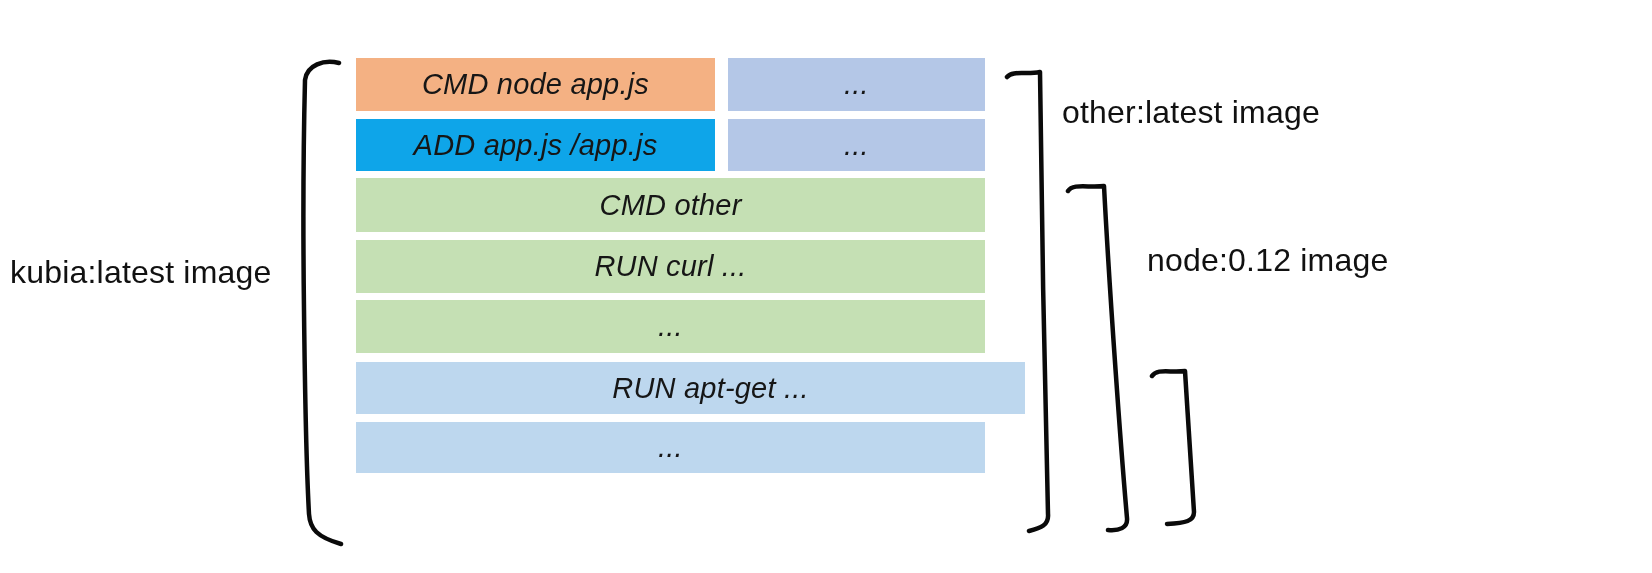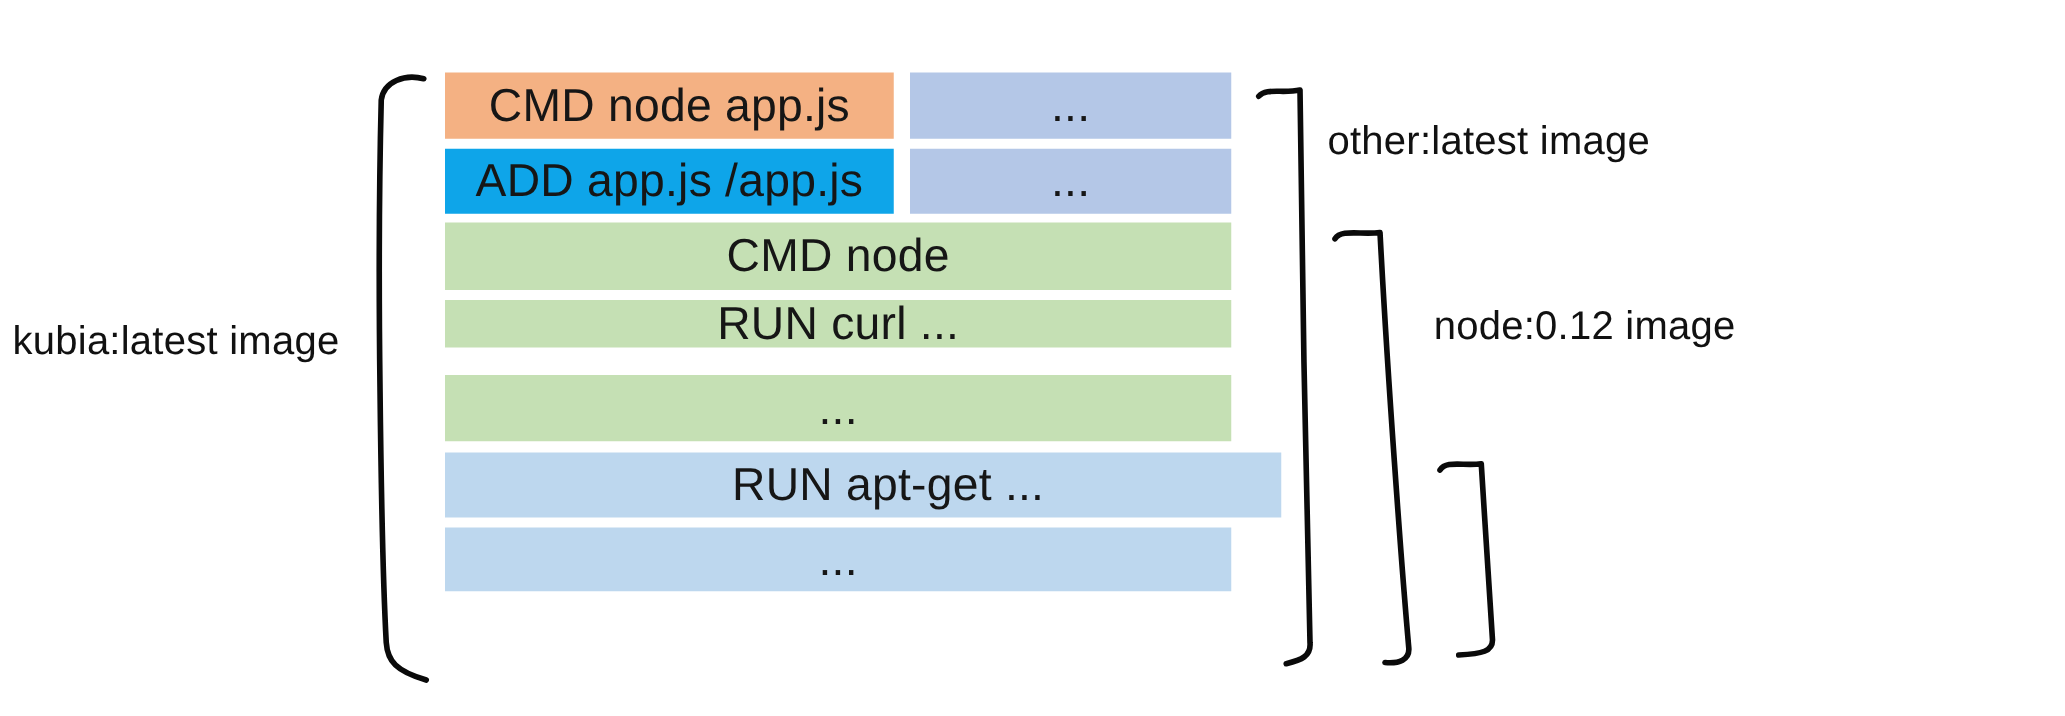--- a/index.html
+++ b/index.html
@@ -14,30 +14,31 @@
     height: 573px;
     background: #ffffff;
     overflow: hidden;
     color: #161616;
   }
   .layer-box {
     position: absolute;
     display: flex;
     align-items: center;
     justify-content: center;
-    font-size: 37px;
+    font-size: 29px;
     letter-spacing: 0.2px;
     color: #161616;
     white-space: nowrap;
+    font-style: italic;
   }
   
   .r1 { top: 58px;  height: 53px; }
   .r2 { top: 119px; height: 52px; }
   .r3 { top: 178px; height: 54px; }
-  .r4 { top: 240px; height: 38px; }
+  .r4 { top: 240px; height: 53px; }
   .r5 { top: 300px; height: 53px; }
   .r6 { top: 362px; height: 52px; }
   .r7 { top: 422px; height: 51px; }
   
   .col-left  { left: 356px; width: 359px; }
   .col-right { left: 728px; width: 257px; }
   .col-full  { left: 356px; width: 629px; }
   
   .fill-kubia     { background: #F4B183; }
   .fill-other     { background: #B4C7E7; }
@@ -77,21 +78,21 @@
 <body>
 
 <div id="stage">
 
   <div class="layer-box r1 col-left fill-kubia" data-bind="diagram.layers.kubia_top.0.label" data-bind-bg="diagram.colors.kubia_layer" style="background-color: rgb(244, 177, 131);">CMD node app.js</div>
   <div class="layer-box r1 col-right fill-other" data-bind="diagram.layers.other_top.0.label" data-bind-bg="diagram.colors.other_layer" style="background-color: rgb(180, 199, 231);">...</div>
 
   <div class="layer-box r2 col-left fill-kubia" data-bind="diagram.layers.kubia_top.1.label" data-bind-bg="diagram.colors.kubia_layer" style="background-color: #0ea5e9;">ADD app.js /app.js</div>
   <div class="layer-box r2 col-right fill-other" data-bind="diagram.layers.other_top.1.label" data-bind-bg="diagram.colors.other_layer" style="background-color: rgb(180, 199, 231);">...</div>
 
-  <div class="layer-box r3 col-full fill-node" data-bind="diagram.layers.node.0.label" data-bind-bg="diagram.colors.node_layer" style="background-color: rgb(197, 224, 180);">CMD node</div>
+  <div class="layer-box r3 col-full fill-node" data-bind="diagram.layers.node.0.label" data-bind-bg="diagram.colors.node_layer" style="background-color: rgb(197, 224, 180);">CMD other</div>
   <div class="layer-box r4 col-full fill-node" data-bind="diagram.layers.node.1.label" data-bind-bg="diagram.colors.node_layer" style="background-color: rgb(197, 224, 180);">RUN curl ...</div>
   <div class="layer-box r5 col-full fill-node" data-bind="diagram.layers.node.2.label" data-bind-bg="diagram.colors.node_layer" style="background-color: rgb(197, 224, 180);">...</div>
 
   <div class="layer-box r6 col-full fill-buildpack" data-bind="diagram.layers.buildpack.0.label" data-bind-bg="diagram.colors.buildpack_layer" style="background-color: rgb(189, 215, 238); padding-left: 40px;">RUN apt-get ...</div>
   <div class="layer-box r7 col-full fill-buildpack" data-bind="diagram.layers.buildpack.1.label" data-bind-bg="diagram.colors.buildpack_layer" style="background-color: rgb(189, 215, 238);">...</div>
 
   <svg id="brackets" viewBox="0 0 1652 573" xmlns="http://www.w3.org/2000/svg">
     <path d="M 339 63 C 324 59, 307 65, 305 80 C 303 160, 303 230, 304 310 C 305 400, 306 460, 309 514 C 310 529, 317 537, 341 544"></path>
     <path d="M 1007 77 C 1013 70, 1026 75, 1040 72 C 1041 190, 1045 400, 1048 514 C 1049 525, 1041 528, 1029 531"></path>
     <path d="M 1068 191 C 1073 183, 1089 188, 1104 186 C 1110 300, 1121 450, 1127 518 C 1128 528, 1119 531, 1108 530"></path>

